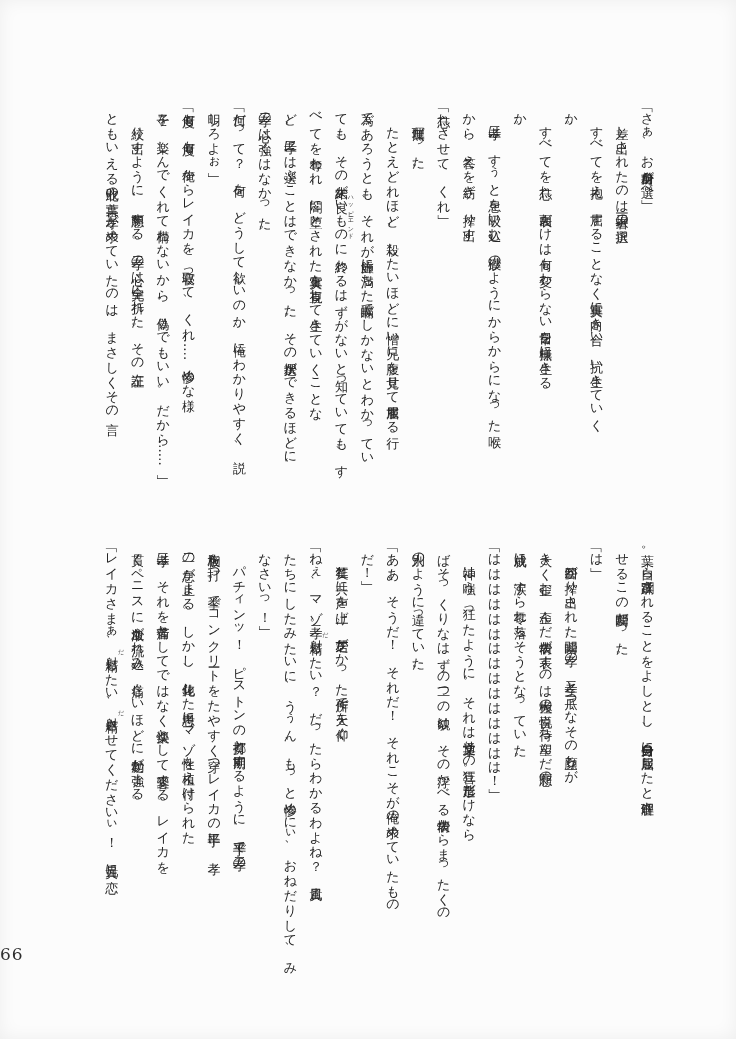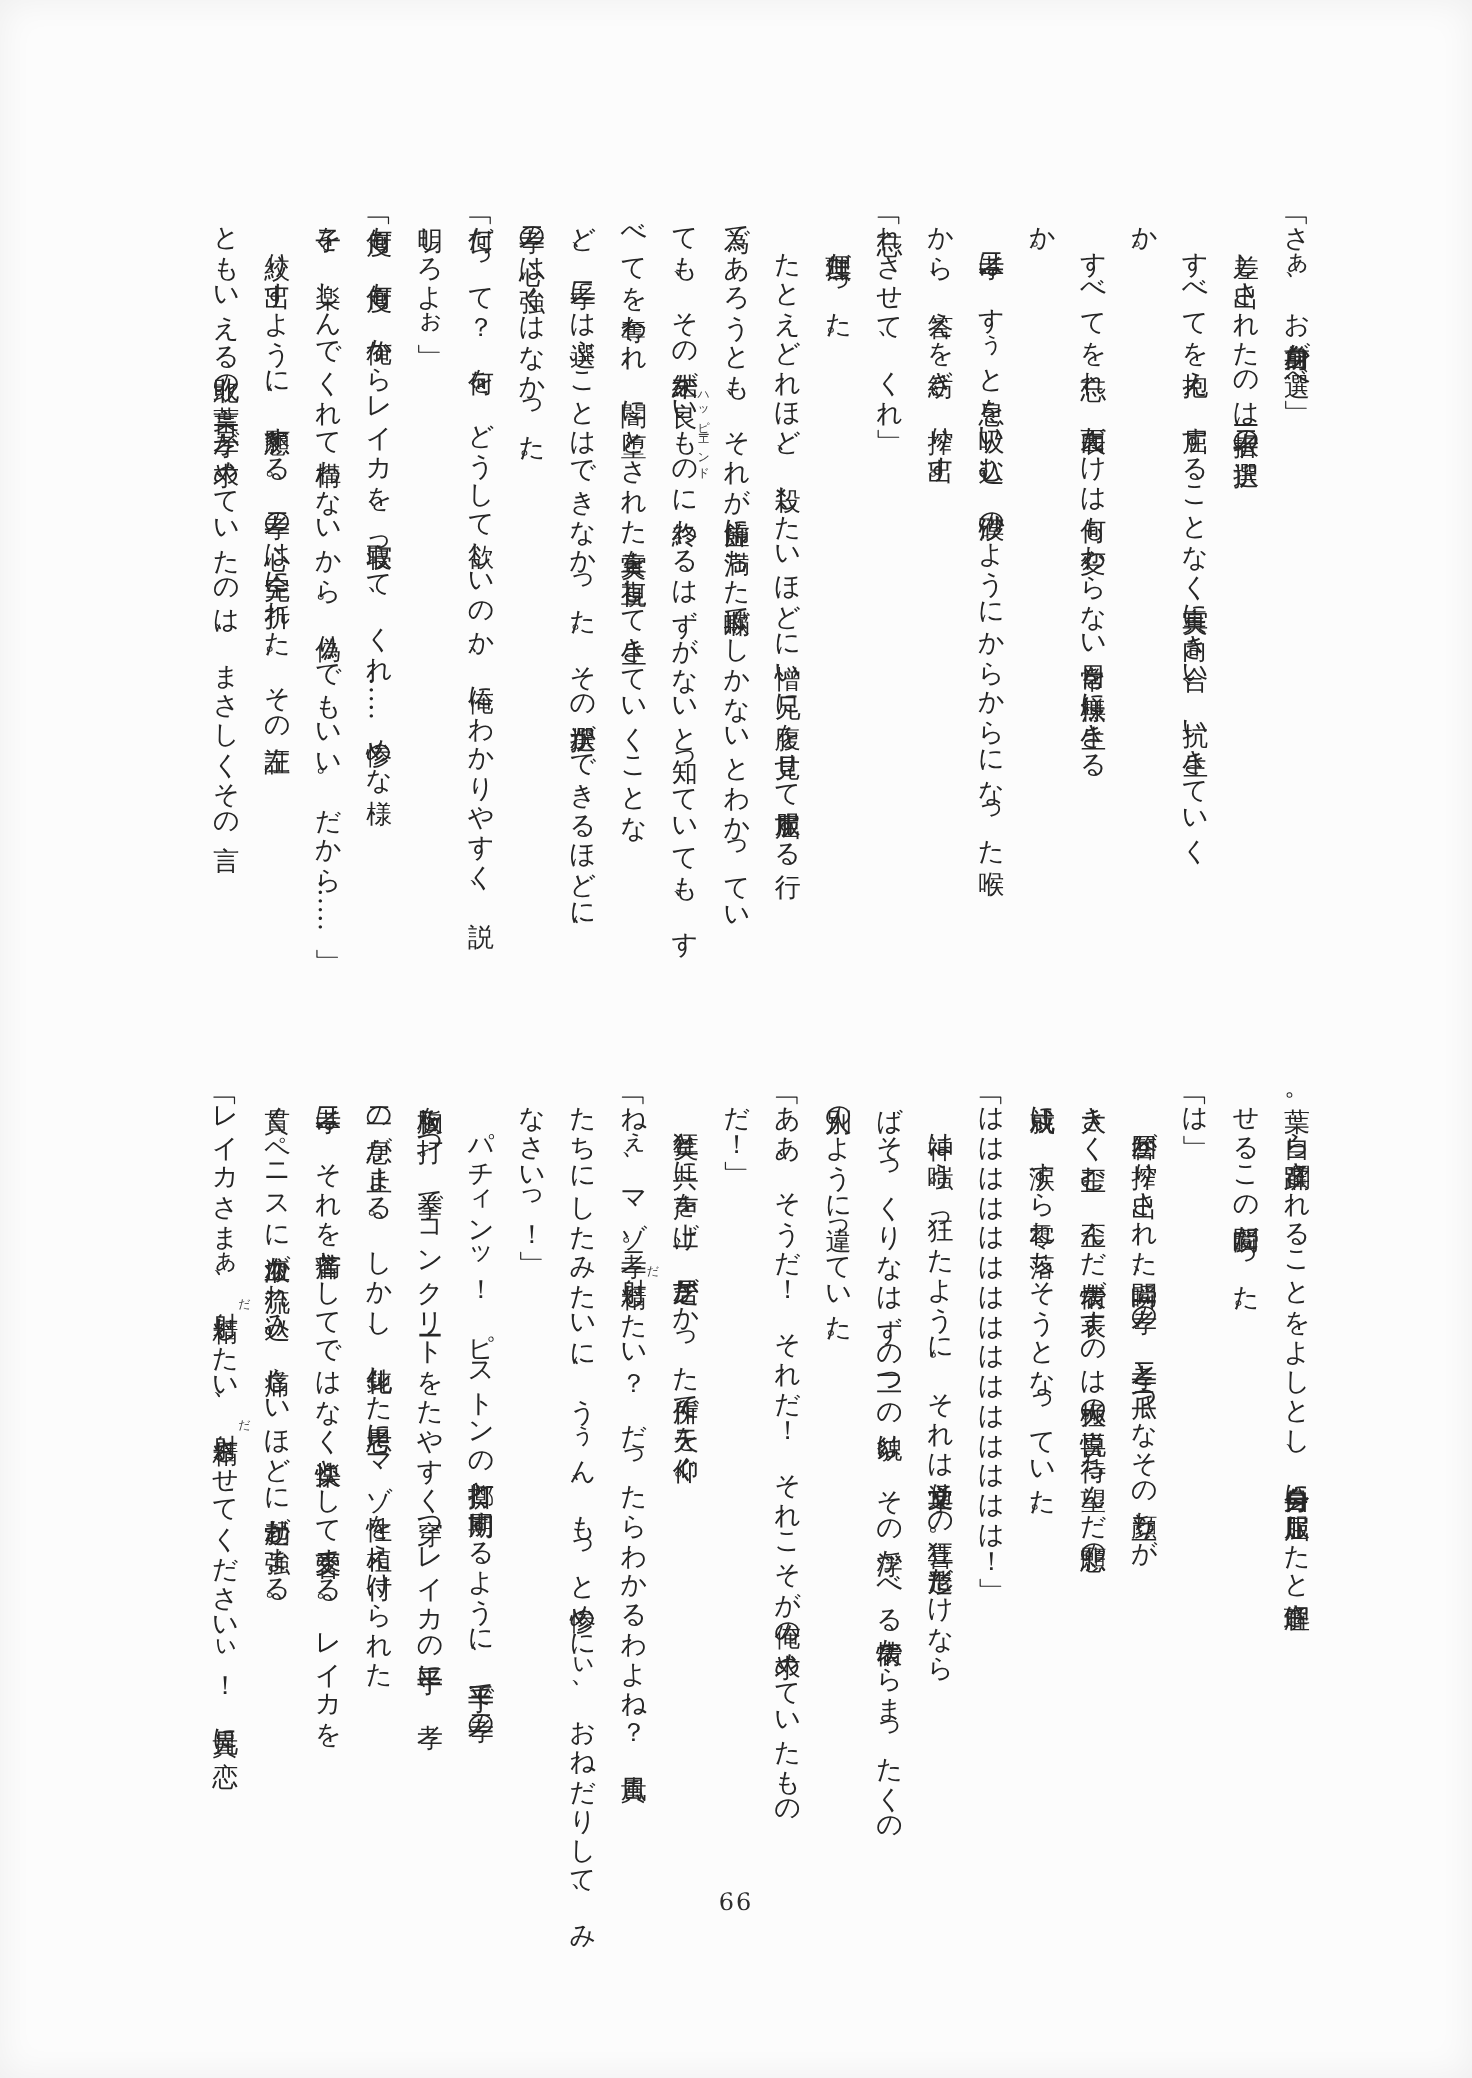--- a/index.html
+++ b/index.html
@@ -45,22 +45,21 @@
   ruby rt {
     font-size: 6px;
     letter-spacing: -0.5px;
     color: #3a3a3a;
   }
   .page-number {
     position: absolute;
     top: 944px;
     left: 0;
     right: 0;
-    text-align: center;
-    font-size: 12px;
+    font-size: 17px;
     letter-spacing: 1px;
     color: #2e2e2e;
   }
 </style>
 </head>
 <body>
 
 <div class="page">
   <div class="text-block top">
       <p class="tline">「さぁ、お前自身が選べ」</p>

